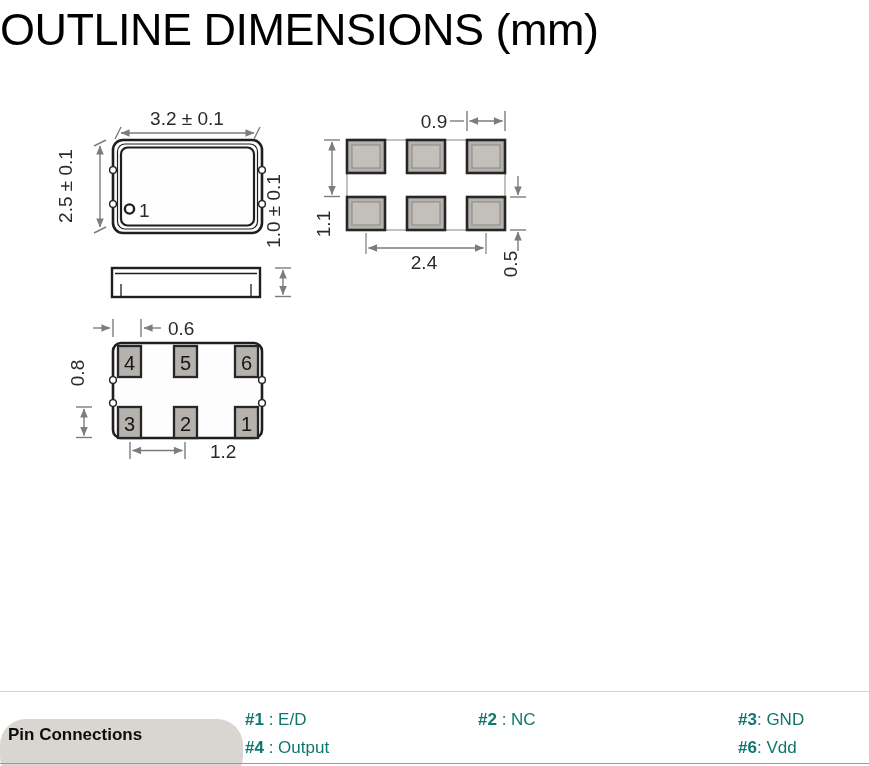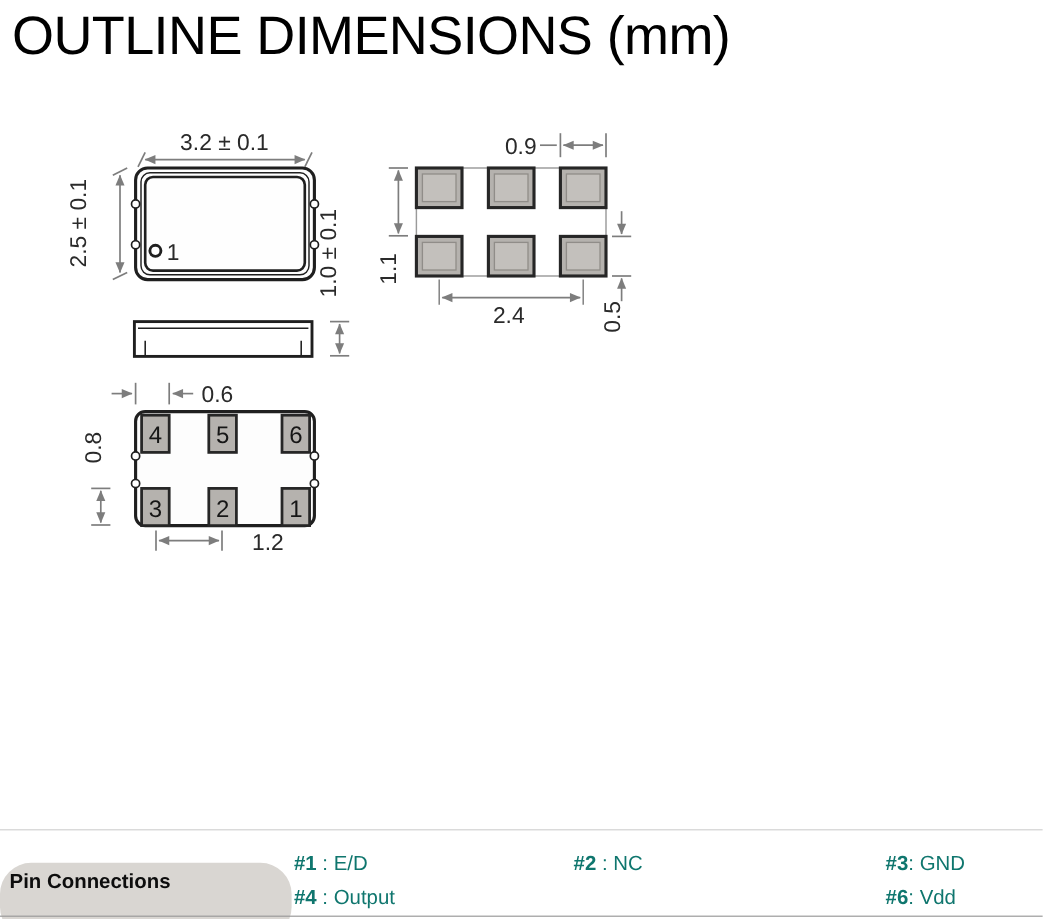--- a/index.html
+++ b/index.html
@@ -1,18 +1,18 @@
 <!DOCTYPE html>
 <html><head>
 <meta charset="utf-8">
 <style>
   html,body{margin:0;padding:0;background:#ffffff;}
   body{width:869px;height:766px;position:relative;overflow:hidden;
        font-family:"Liberation Sans","DejaVu Sans",sans-serif;color:#111;}
-  .page-title{position:absolute;left:10px;top:4px;font-size:45px;font-weight:400;
+  .page-title{position:absolute;left:0;top:4px;font-size:45px;font-weight:400;
               letter-spacing:-0.5px;color:#000;white-space:pre;}
   svg{position:absolute;left:0;top:0;}
   svg text{font-family:"Liberation Sans","DejaVu Sans",sans-serif;fill:#222;}
   .dimtxt{font-size:19px;fill:#2a2a2a;}
   .padnum{font-size:20px;fill:#161616;}
   .pintable{position:absolute;left:0;top:703px;width:869px;height:63px;}
   .table-topline{position:absolute;left:0;top:-12px;width:869px;height:1px;background:#d2d2d2;}
   .table-bottomline{position:absolute;left:0;top:60px;width:869px;height:1px;background:#9b9b9b;}
   .table-header-cell{position:absolute;left:0;top:16px;width:243px;height:63px;background:#d9d6d2;border-radius:26px;}
   .table-header-label{position:absolute;left:8px;top:6px;font-size:17px;font-weight:bold;color:#0d0d0d;}

